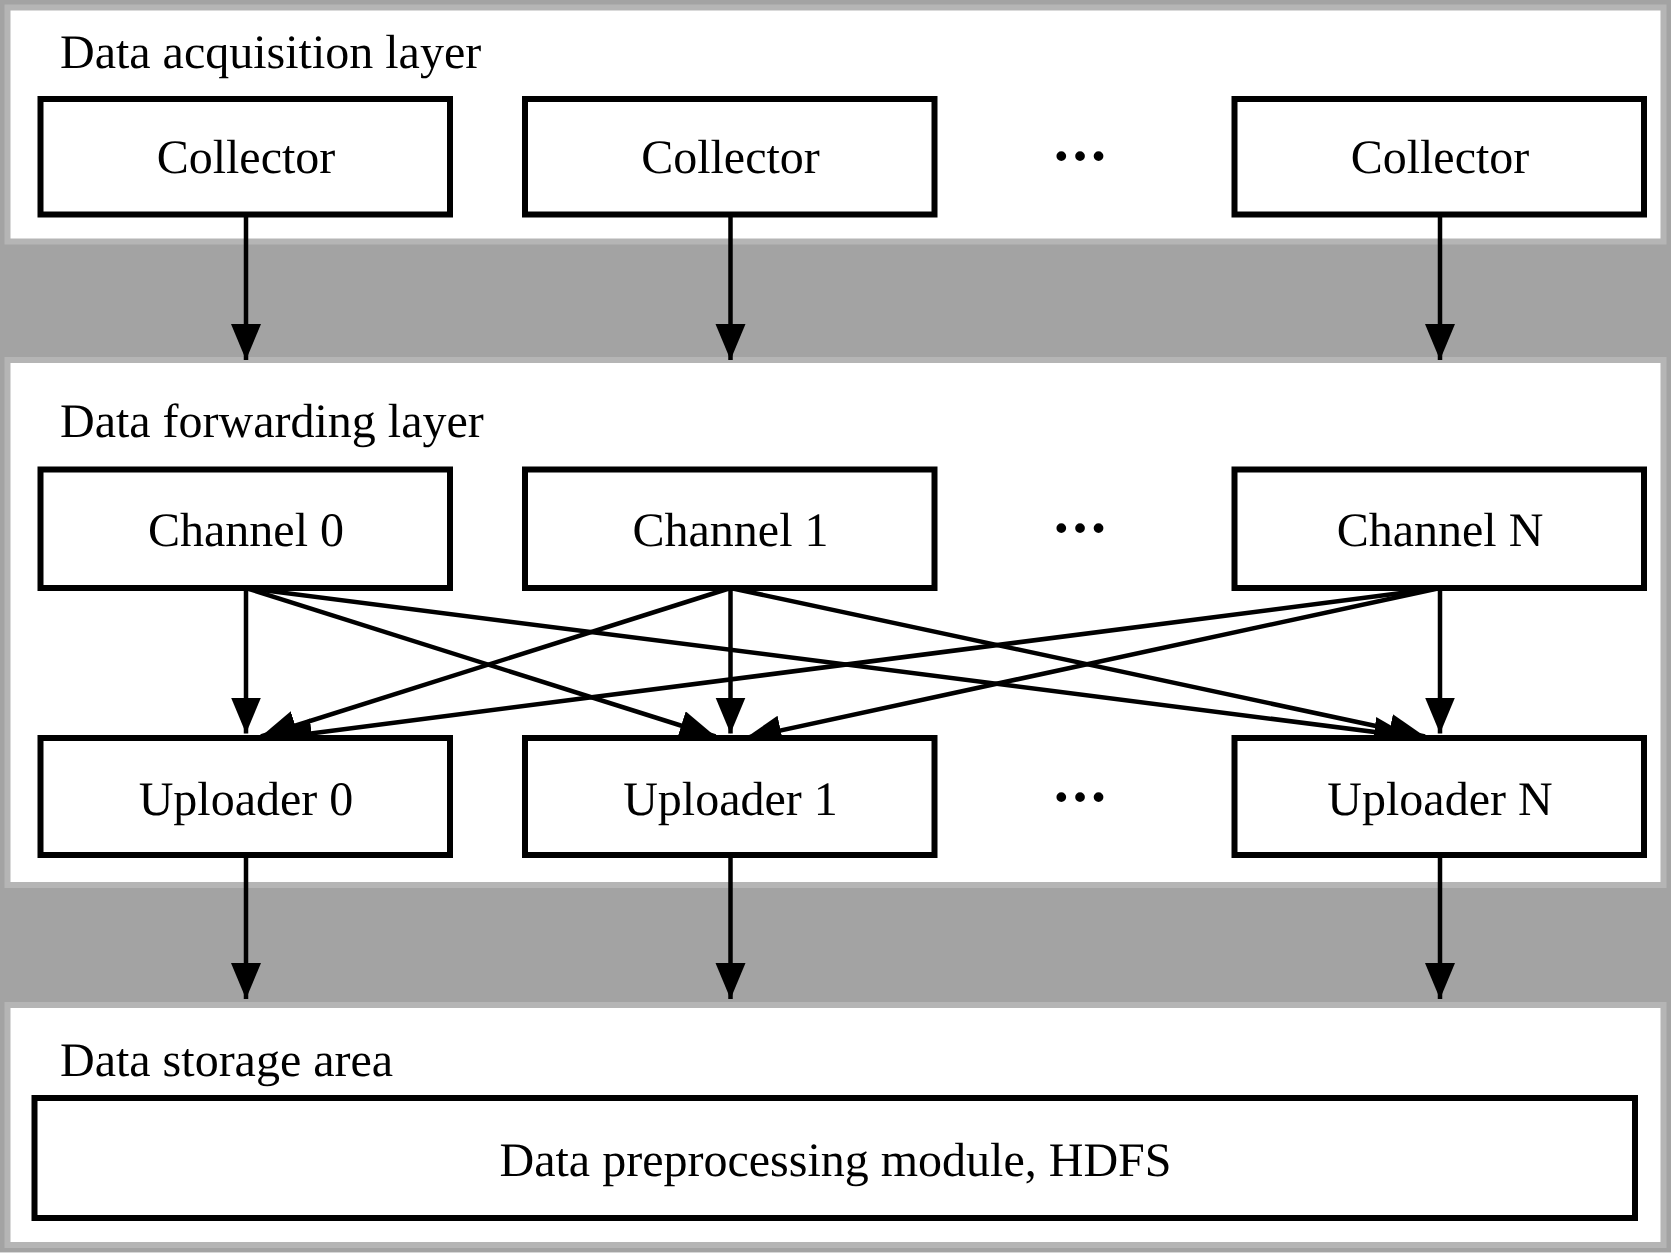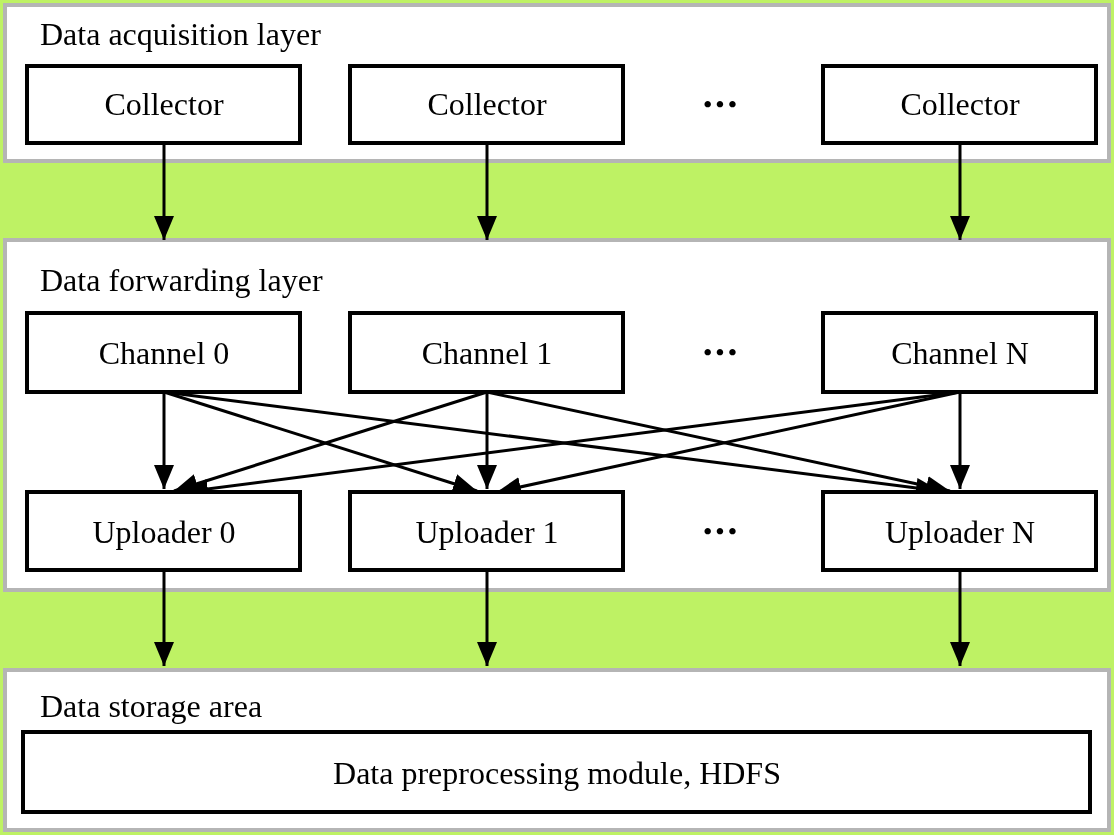--- a/index.html
+++ b/index.html
@@ -4,21 +4,21 @@
 <style>
   html, body {
     margin: 0;
     padding: 0;
     background: #ffffff;
   }
   .stage {
     position: relative;
     width: 1114px;
     height: 835px;
-    background: #bef264;
+    background: #a3a3a3;
     overflow: hidden;
   }
   svg text {
     font-family: "Liberation Serif", "DejaVu Serif", serif;
     font-size: 32px;
     fill: #000000;
   }
   .layer-title { text-anchor: start; }
   .node-label  { text-anchor: middle; }
   .module-label{ text-anchor: middle; }

